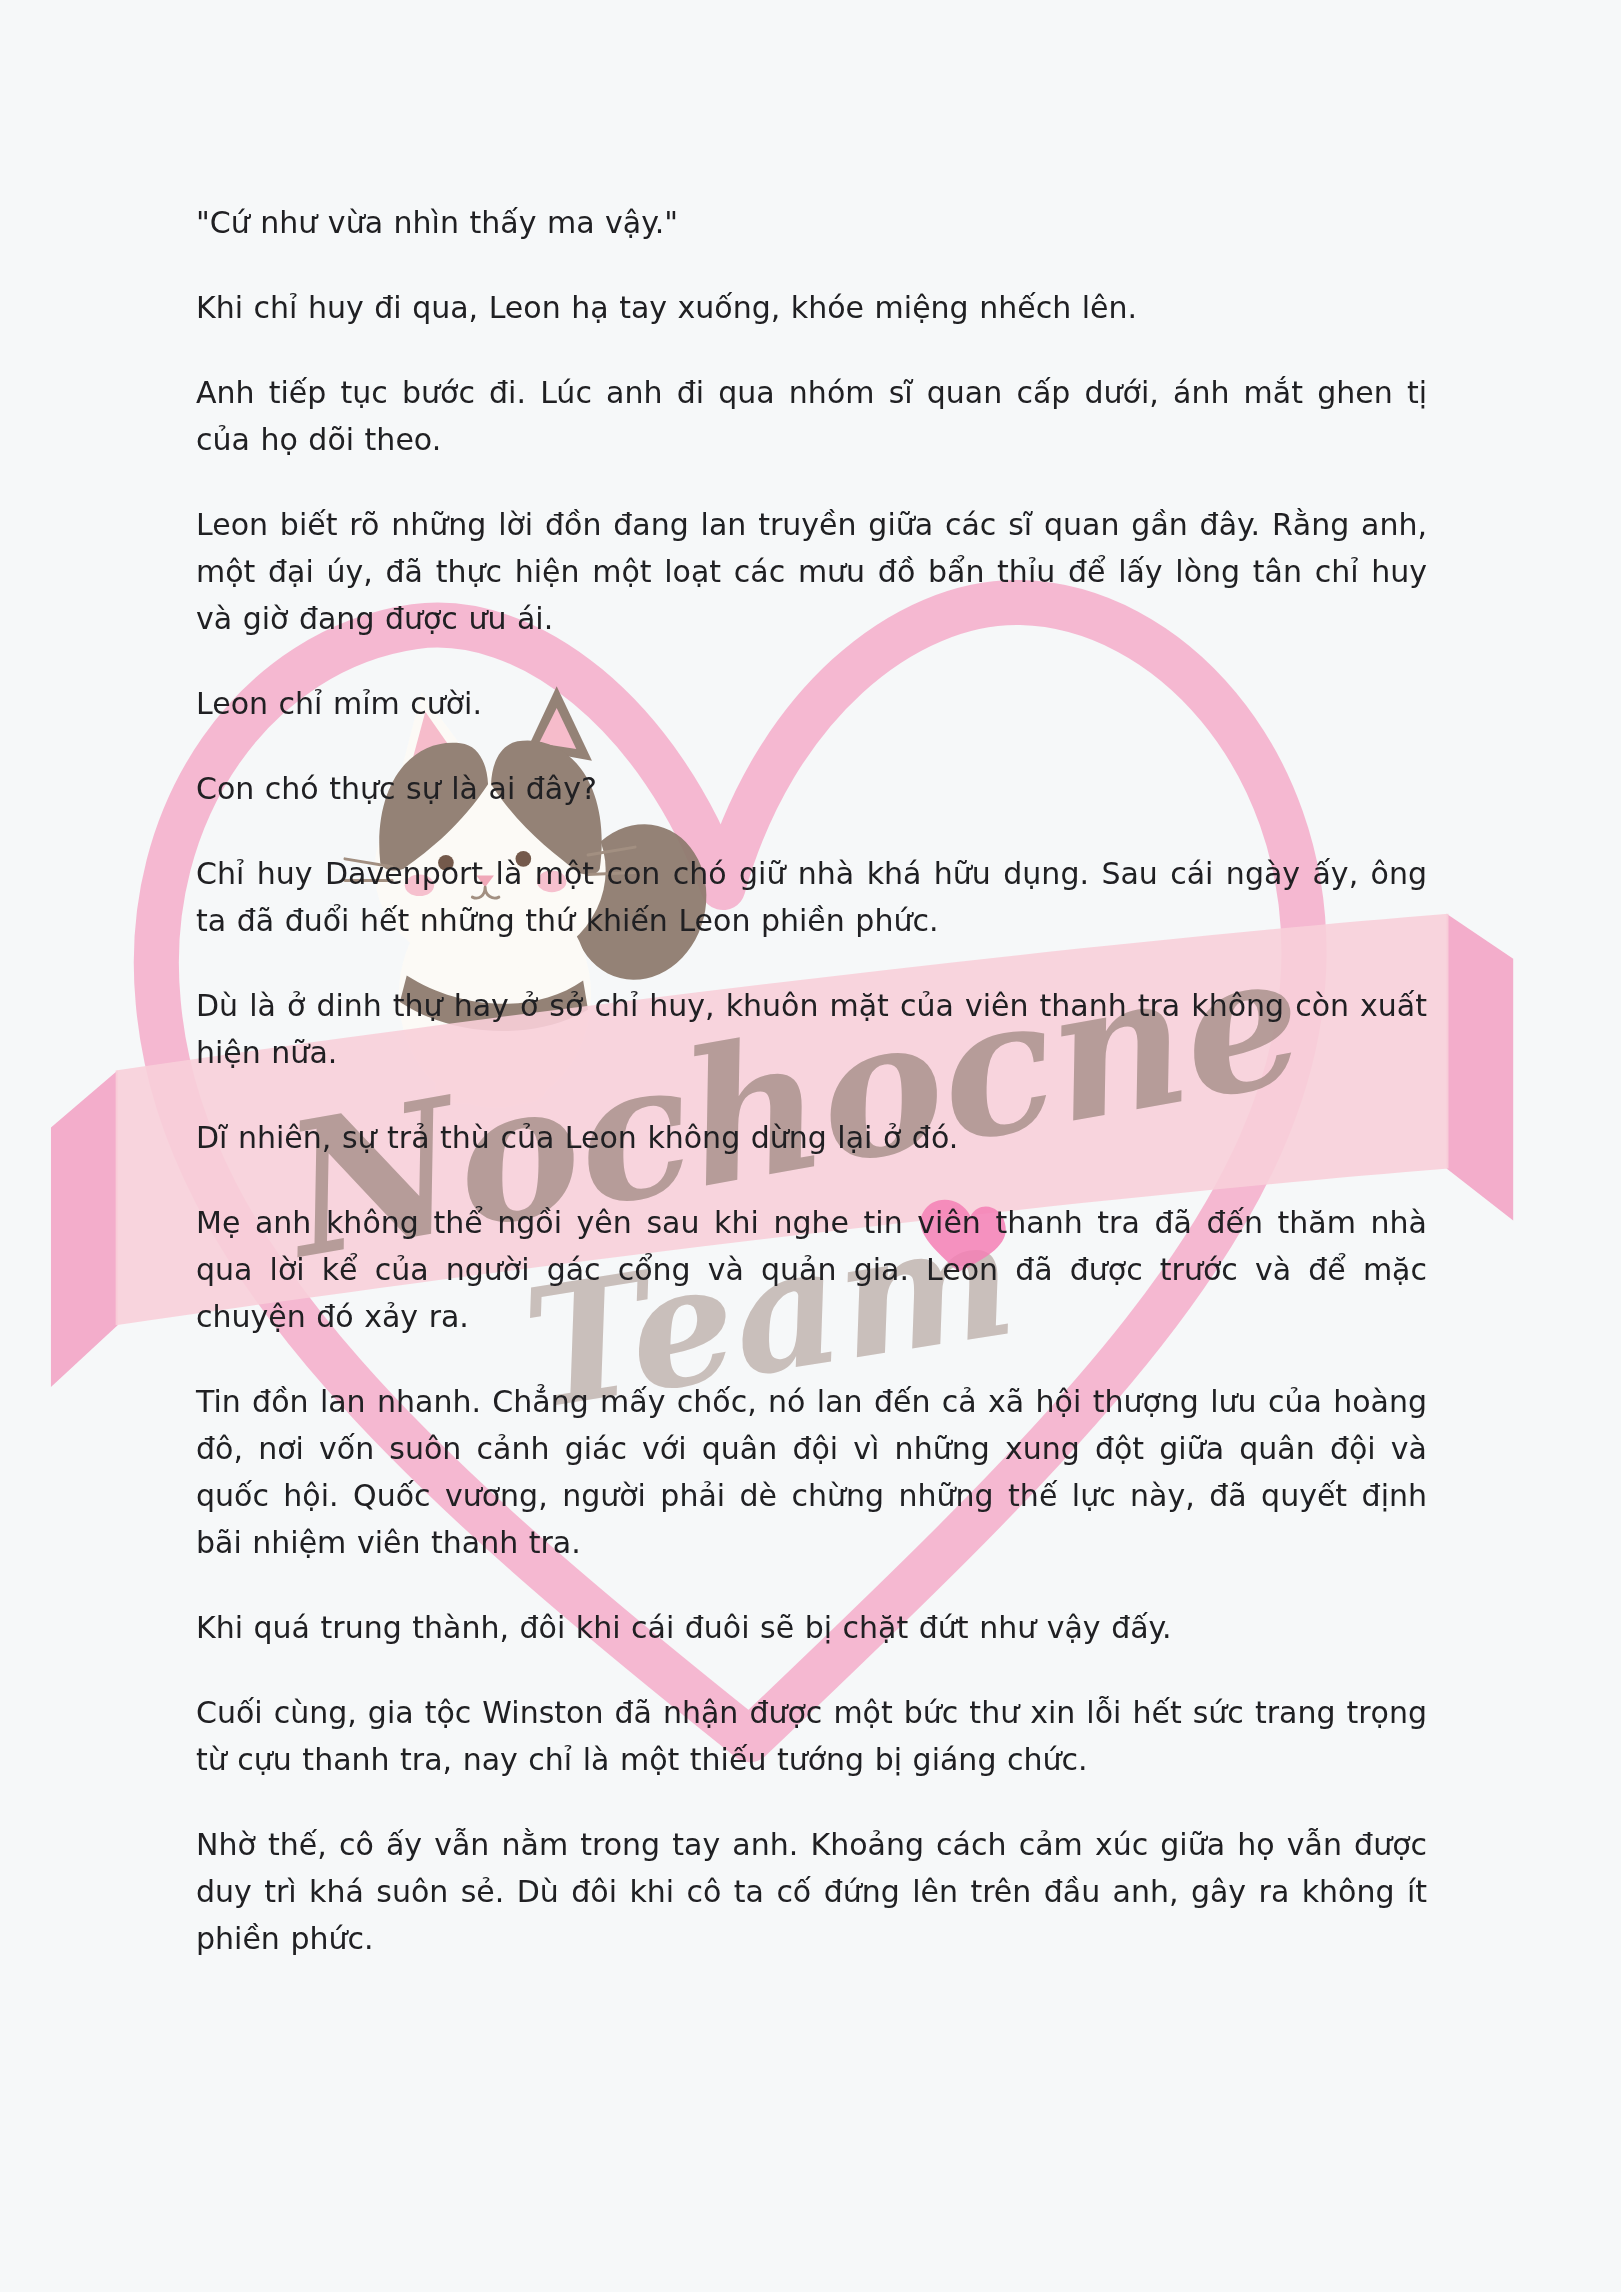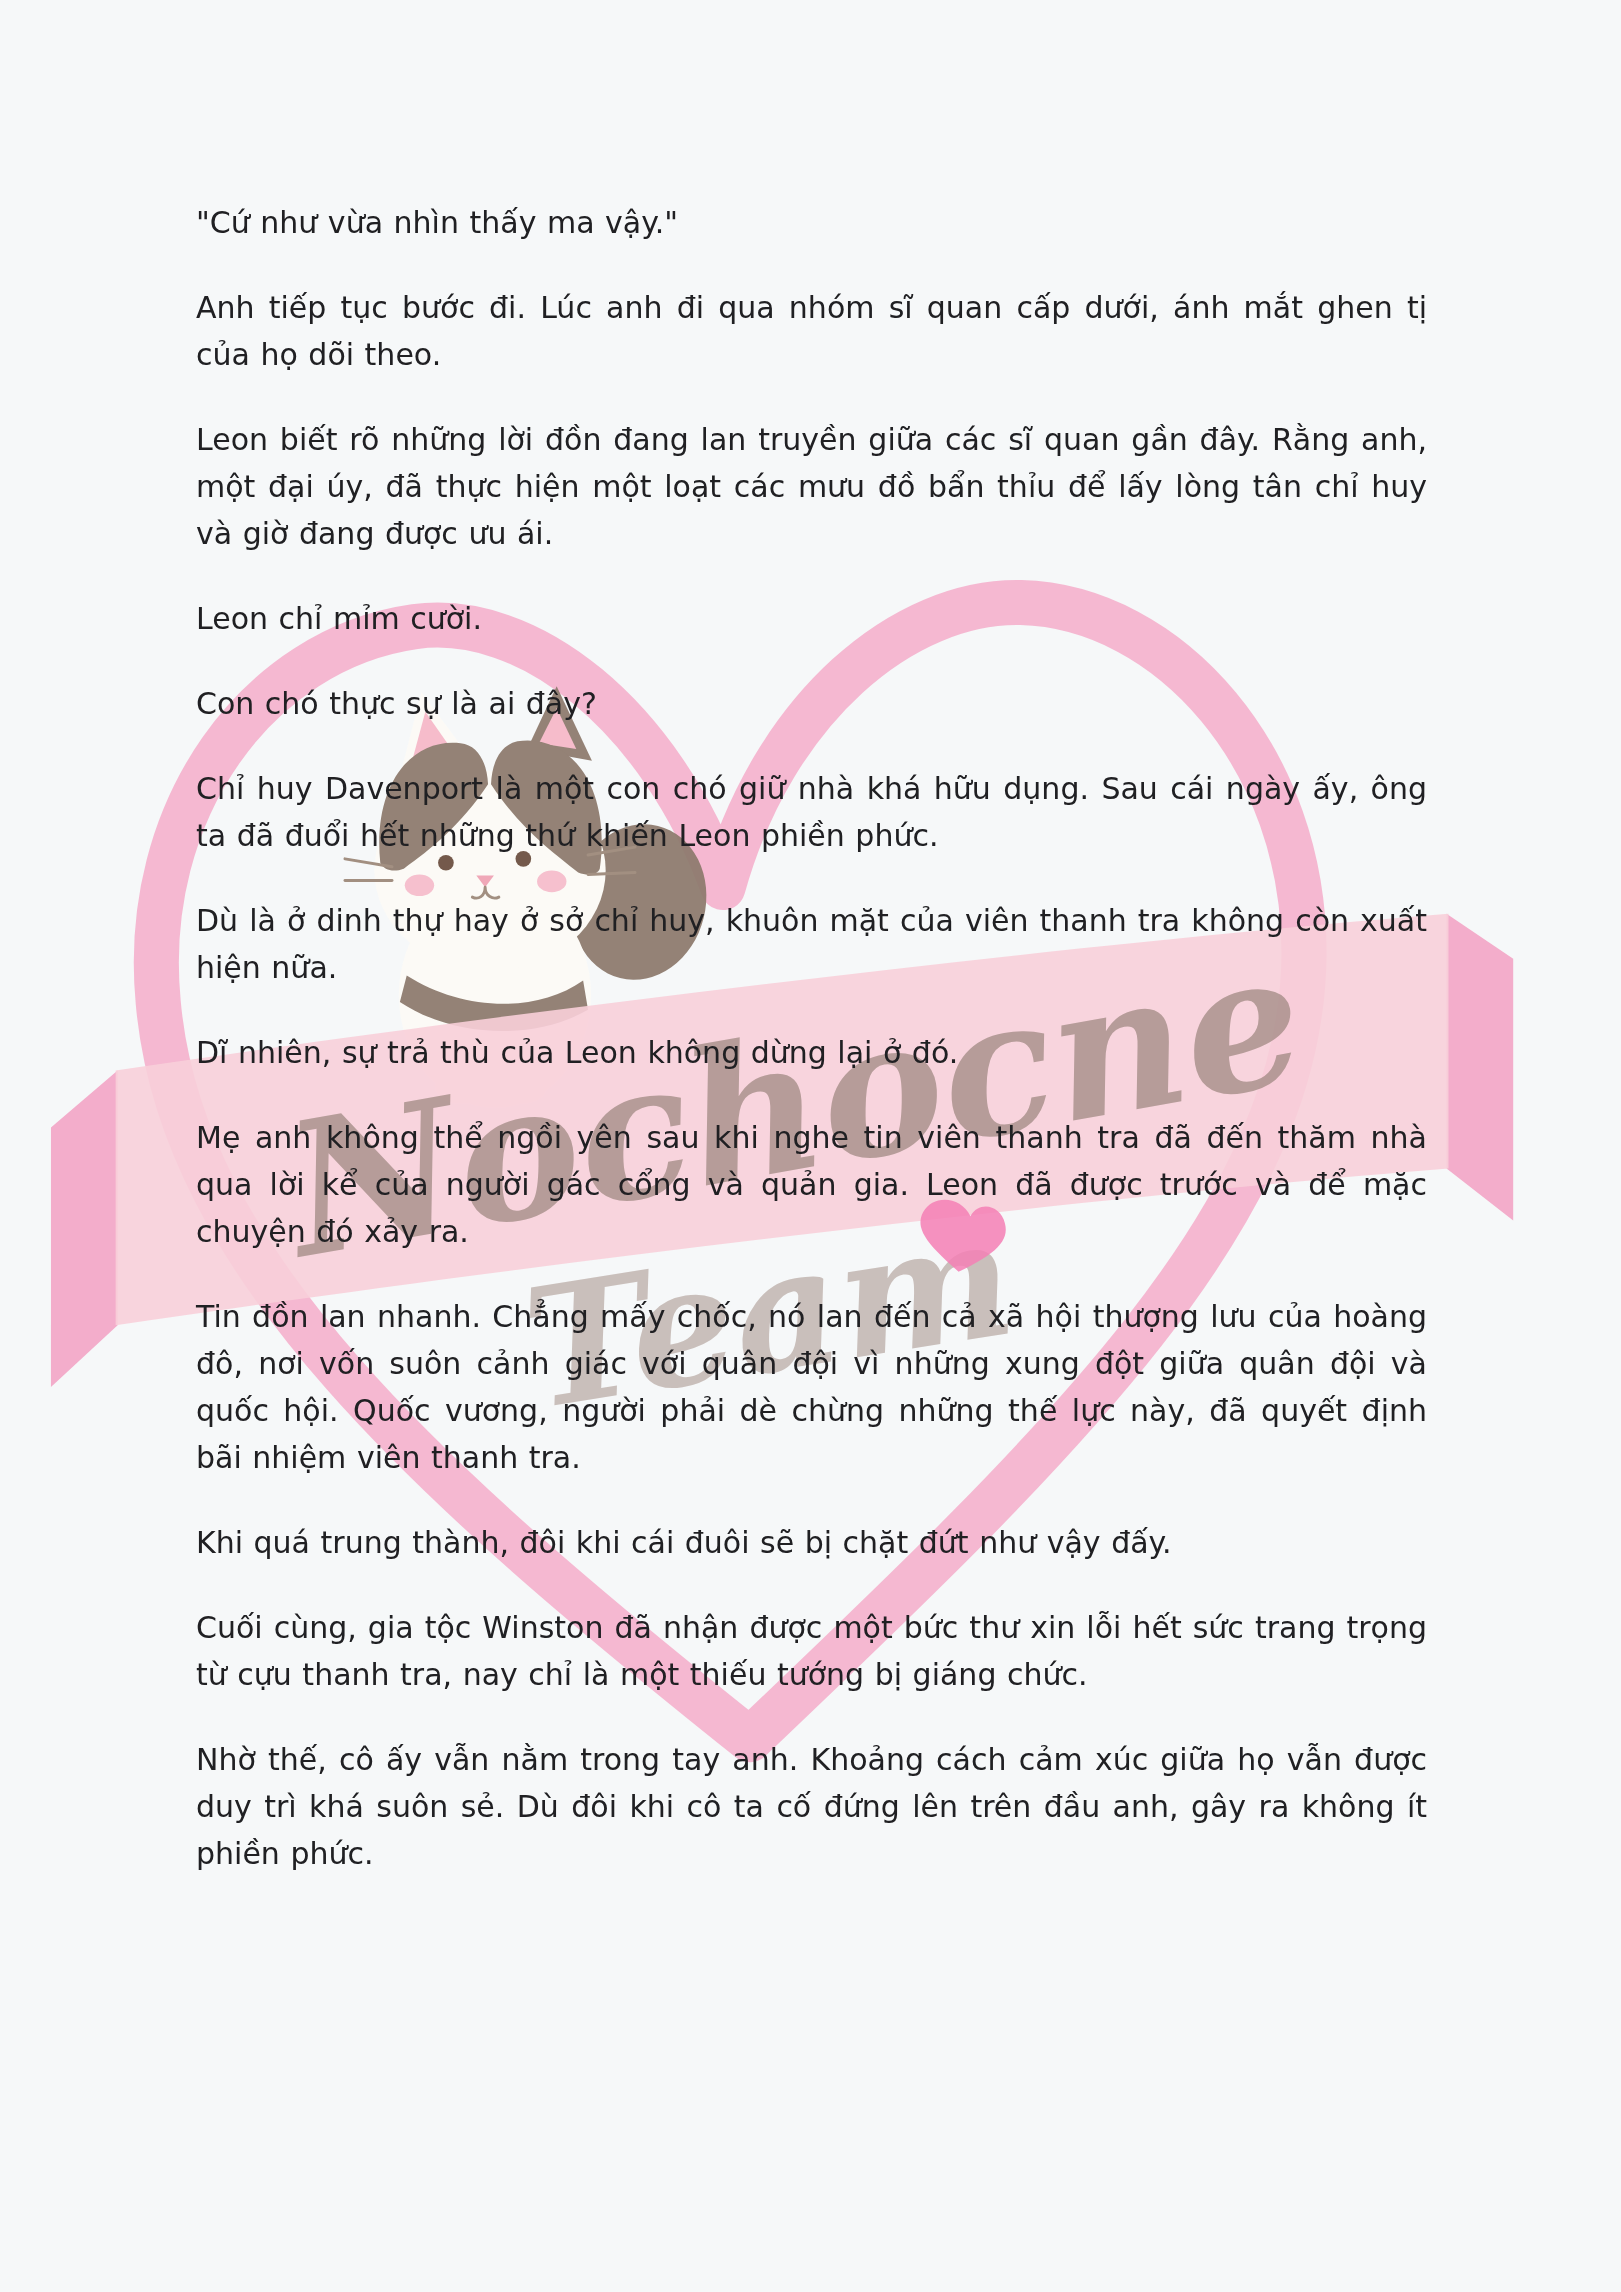--- a/index.html
+++ b/index.html
@@ -84,20 +84,21 @@
     <text x="812" y="1192" text-anchor="middle" font-family="DejaVu Serif, serif" font-style="italic" font-weight="bold" font-size="188" fill="#8f7b71" opacity="0.62" transform="rotate(-10 812 1130)">Nochocne</text>
 
     <text x="785" y="1398" text-anchor="middle" font-family="DejaVu Serif, serif" font-style="italic" font-weight="bold" font-size="168" fill="#a6928a" opacity="0.55" transform="rotate(-9 785 1340)">Team</text>
 
     <path d="M985 1240 c -14 -18 -42 -14 -48 6 c -5 17 8 30 48 52 c 34 -26 44 -42 36 -58 c -8 -17 -30 -18 -36 0 Z" fill="#f47fb5" opacity="0.85" transform="rotate(12 985 1265)"></path>
   </svg>
 
   <div class="content">
 
   <p>"Cứ như vừa nhìn thấy ma vậy."</p>
+      <p>Khi chỉ huy đi qua, Leon hạ tay xuống, khóe miệng nhếch lên.</p>
       <p>Anh tiếp tục bước đi. Lúc anh đi qua nhóm sĩ quan cấp dưới, ánh mắt ghen tị của họ dõi theo.</p>
       <p>Leon biết rõ những lời đồn đang lan truyền giữa các sĩ quan gần đây. Rằng anh, một đại úy, đã thực hiện một loạt các mưu đồ bẩn thỉu để lấy lòng tân chỉ huy và giờ đang được ưu ái.</p>
       <p>Leon chỉ mỉm cười.</p>
       <p>Con chó thực sự là ai đây?</p>
       <p>Chỉ huy Davenport là một con chó giữ nhà khá hữu dụng. Sau cái ngày ấy, ông ta đã đuổi hết những thứ khiến Leon phiền phức.</p>
       <p>Dù là ở dinh thự hay ở sở chỉ huy, khuôn mặt của viên thanh tra không còn xuất hiện nữa.</p>
       <p>Dĩ nhiên, sự trả thù của Leon không dừng lại ở đó.</p>
       <p>Mẹ anh không thể ngồi yên sau khi nghe tin viên thanh tra đã đến thăm nhà qua lời kể của người gác cổng và quản gia. Leon đã được trước và để mặc chuyện đó xảy ra.</p>
       <p>Tin đồn lan nhanh. Chẳng mấy chốc, nó lan đến cả xã hội thượng lưu của hoàng đô, nơi vốn suôn cảnh giác với quân đội vì những xung đột giữa quân đội và quốc hội. Quốc vương, người phải dè chừng những thế lực này, đã quyết định bãi nhiệm viên thanh tra.</p>
       <p>Khi quá trung thành, đôi khi cái đuôi sẽ bị chặt đứt như vậy đấy.</p>

